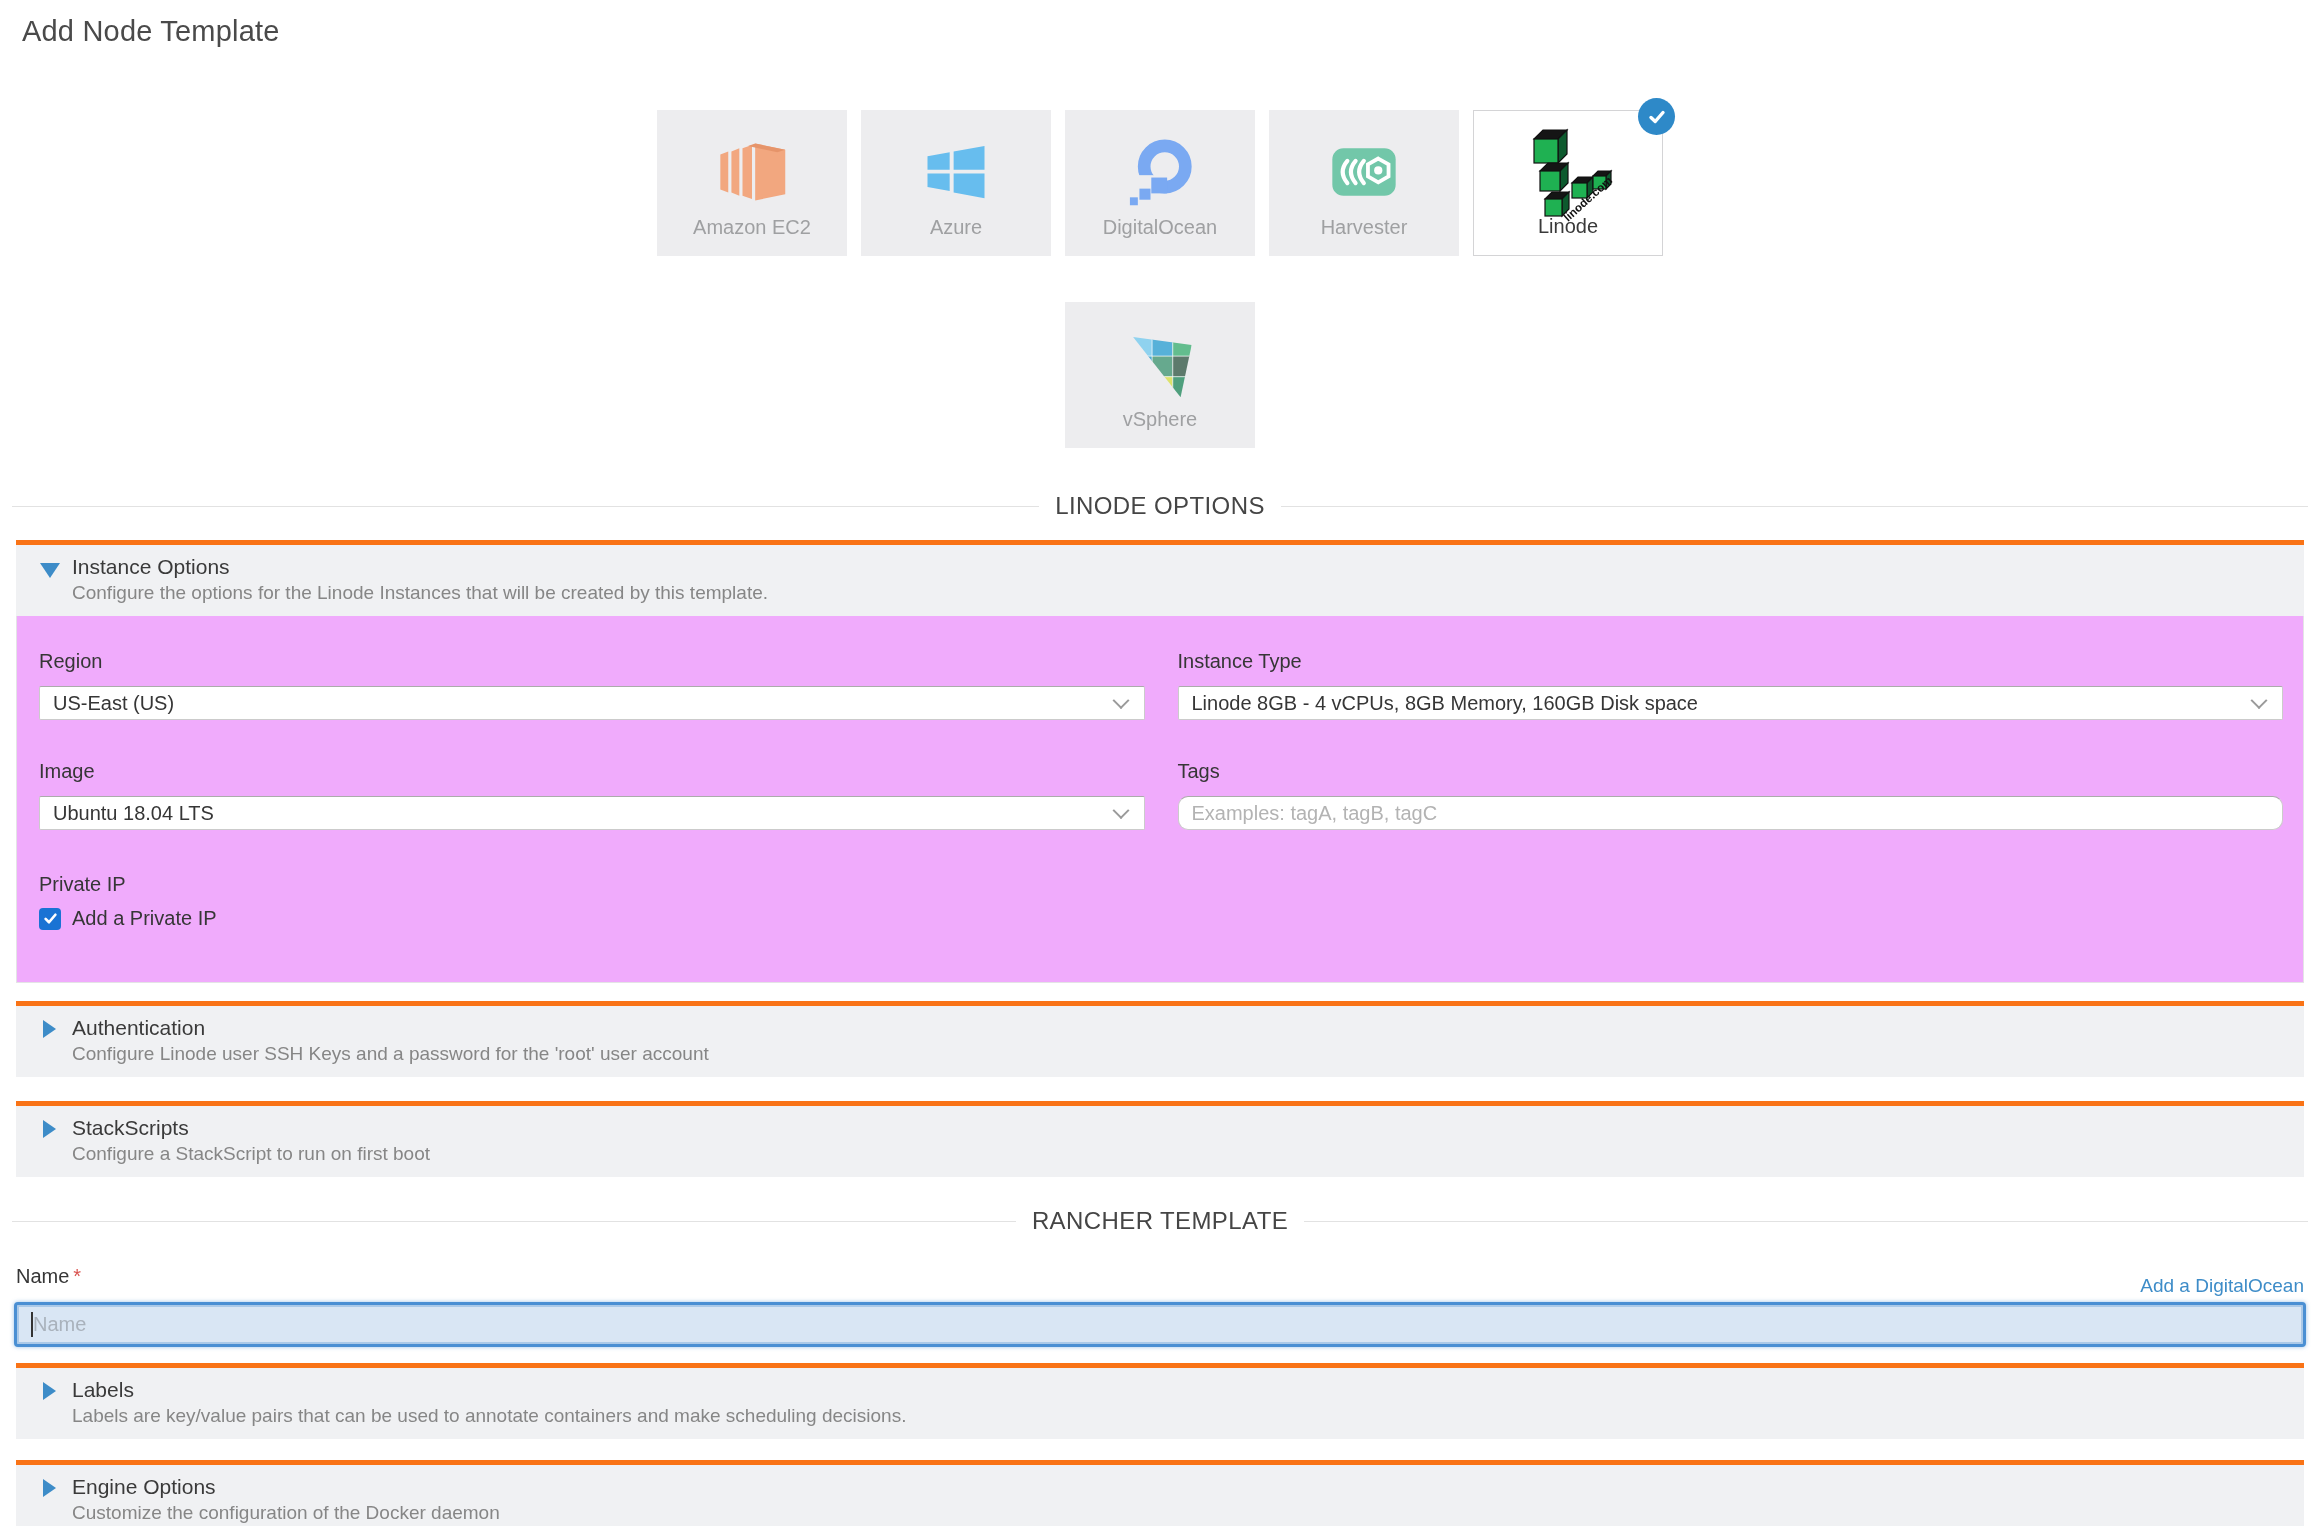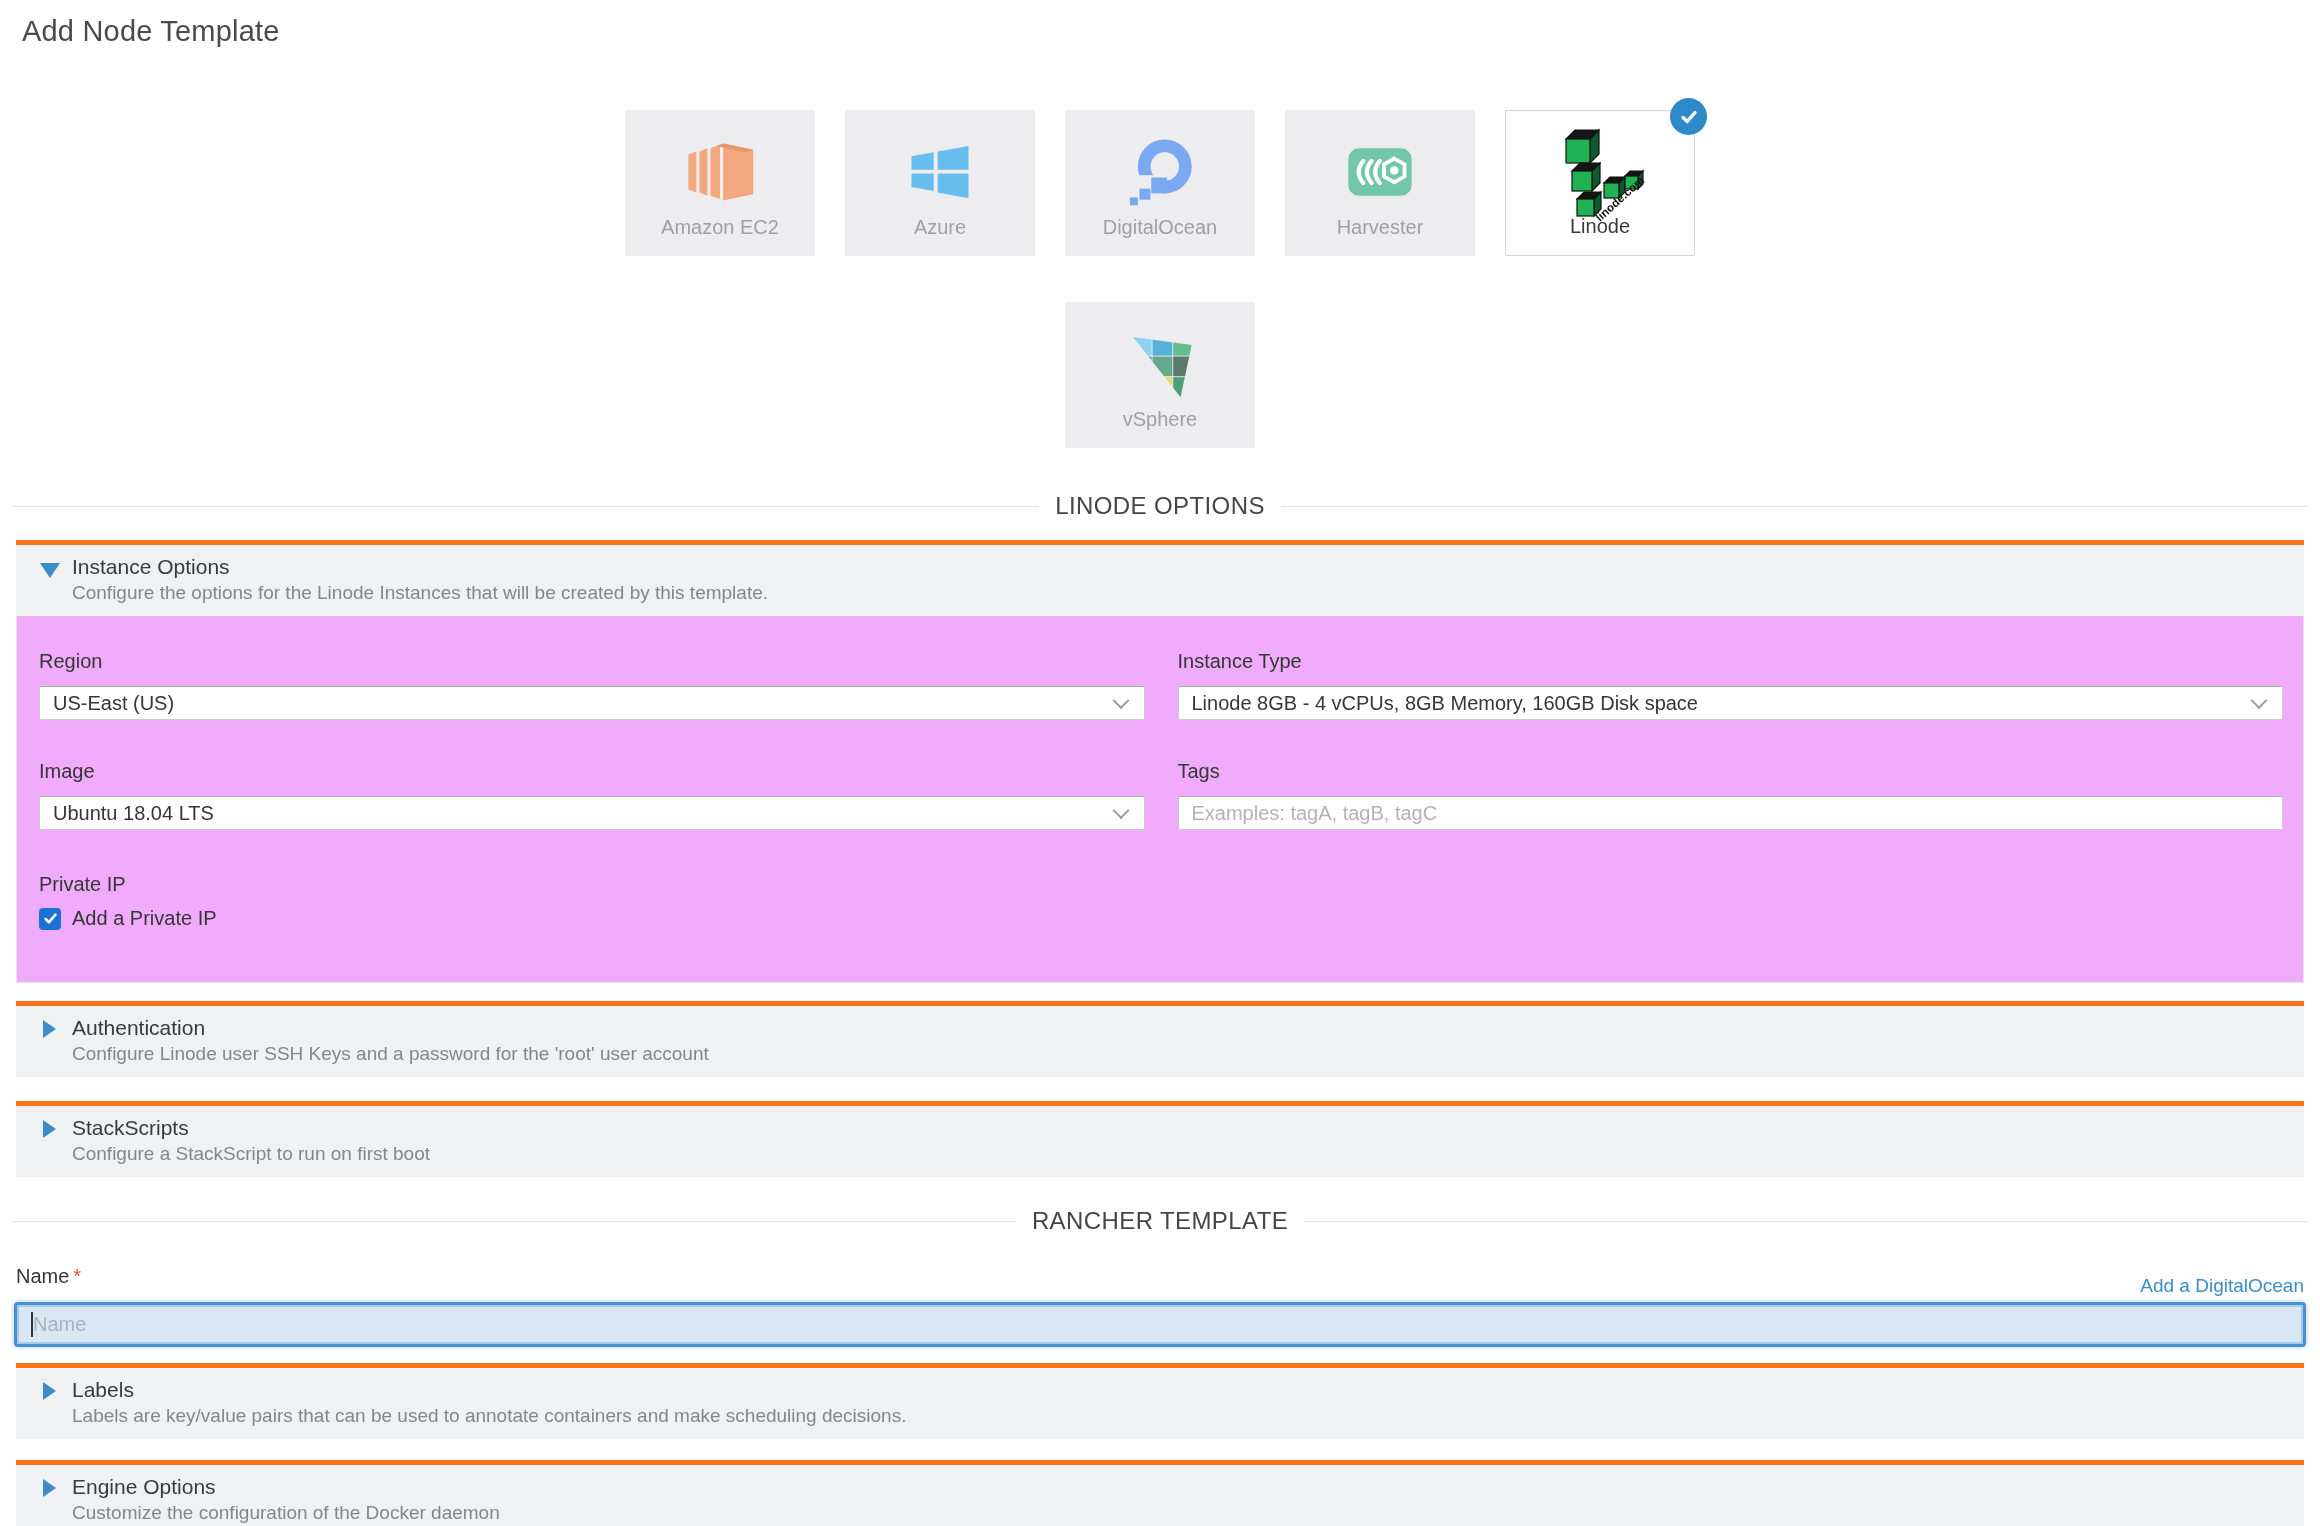--- a/index.html
+++ b/index.html
@@ -3,21 +3,21 @@
 <meta charset="utf-8">
 <style>
   * { box-sizing: border-box; margin: 0; padding: 0; }
   html,body { width: 2320px; height: 1526px; background:#fff; overflow:hidden; }
   body { font-family: "Liberation Sans", sans-serif; color:#363636; }
   .page { width:2320px; height:1526px; position:relative; background:#fff; }
 
   .page-title { font-size:29px; font-weight:400; color:#4a4a4a; padding:15px 0 0 22px; letter-spacing:.2px; }
 
   
-  .cards-row { display:flex; justify-content:center; gap:30px; }
+  .cards-row { display:flex; justify-content:center; gap:14px; }
   .cards-row.first { margin-top:62px; }
   .cards-row.second { margin-top:46px; }
   .card { width:190px; height:146px; background:#ededef; display:flex; flex-direction:column; align-items:center; justify-content:flex-end; padding-bottom:17px; position:relative; cursor:pointer; }
   .card.selected { background:#fff; border:1px solid #d4d4d6; }
   .card .icon-box { position:absolute; top:16px; left:0; right:0; height:92px; display:flex; align-items:center; justify-content:center; }
   .card .card-label { font-size:20px; color:#9fa0a2; }
   .card.selected .card-label { color:#3a3a3a; }
   .badge { display:none; position:absolute; top:-13px; right:-13px; width:37px; height:37px; border-radius:50%; background:#2e89c8; align-items:center; justify-content:center; z-index:2; }
   .card.selected .badge { display:flex; }
 
@@ -41,21 +41,21 @@
   .accordion.auth { margin-top:18px; }
   .accordion.stack { margin-top:24px; }
   .accordion.labels { margin-top:16px; }
   .accordion.engine { margin-top:21px; }
 
   
   .form-grid { display:grid; grid-template-columns:1fr 1fr; column-gap:33px; row-gap:40px; padding:34px 20px 0 22px; }
   .field-label { display:block; font-size:20px; color:#363636; margin-bottom:13px; }
   .control { height:34px; border:1px solid #cbcbcb; border-top-color:#ababab; border-radius:2px; background:#fff; display:flex; align-items:center; padding:0 13px; font-size:20px; color:#363636; position:relative; width:100%; cursor:pointer; }
   .select::after { content:""; position:absolute; right:17px; top:50%; width:10px; height:10px; border-right:2px solid #9a9a9a; border-bottom:2px solid #9a9a9a; transform:translateY(-70%) rotate(45deg); }
-  input.control { cursor:text; }
+  input.control { cursor:text;border-radius:10px; }
   input.control::placeholder { color:#b3b3b3; }
 
   .private-ip { margin:43px 20px 0 22px; padding-bottom:52px; }
   .checkbox-row { display:flex; align-items:center; gap:11px; margin-top:11px; }
   .checkbox { width:22px; height:22px; border-radius:4px; background:#1a73d4; display:flex; align-items:center; justify-content:center; cursor:pointer; }
 
   
   .name-row { display:flex; justify-content:space-between; align-items:flex-end; margin:30px 16px 0 16px; }
   .name-label { font-size:20px; color:#363636; padding-bottom:9px; }
   .req { color:#d9534f; font-size:20px; margin-left:4px; }

